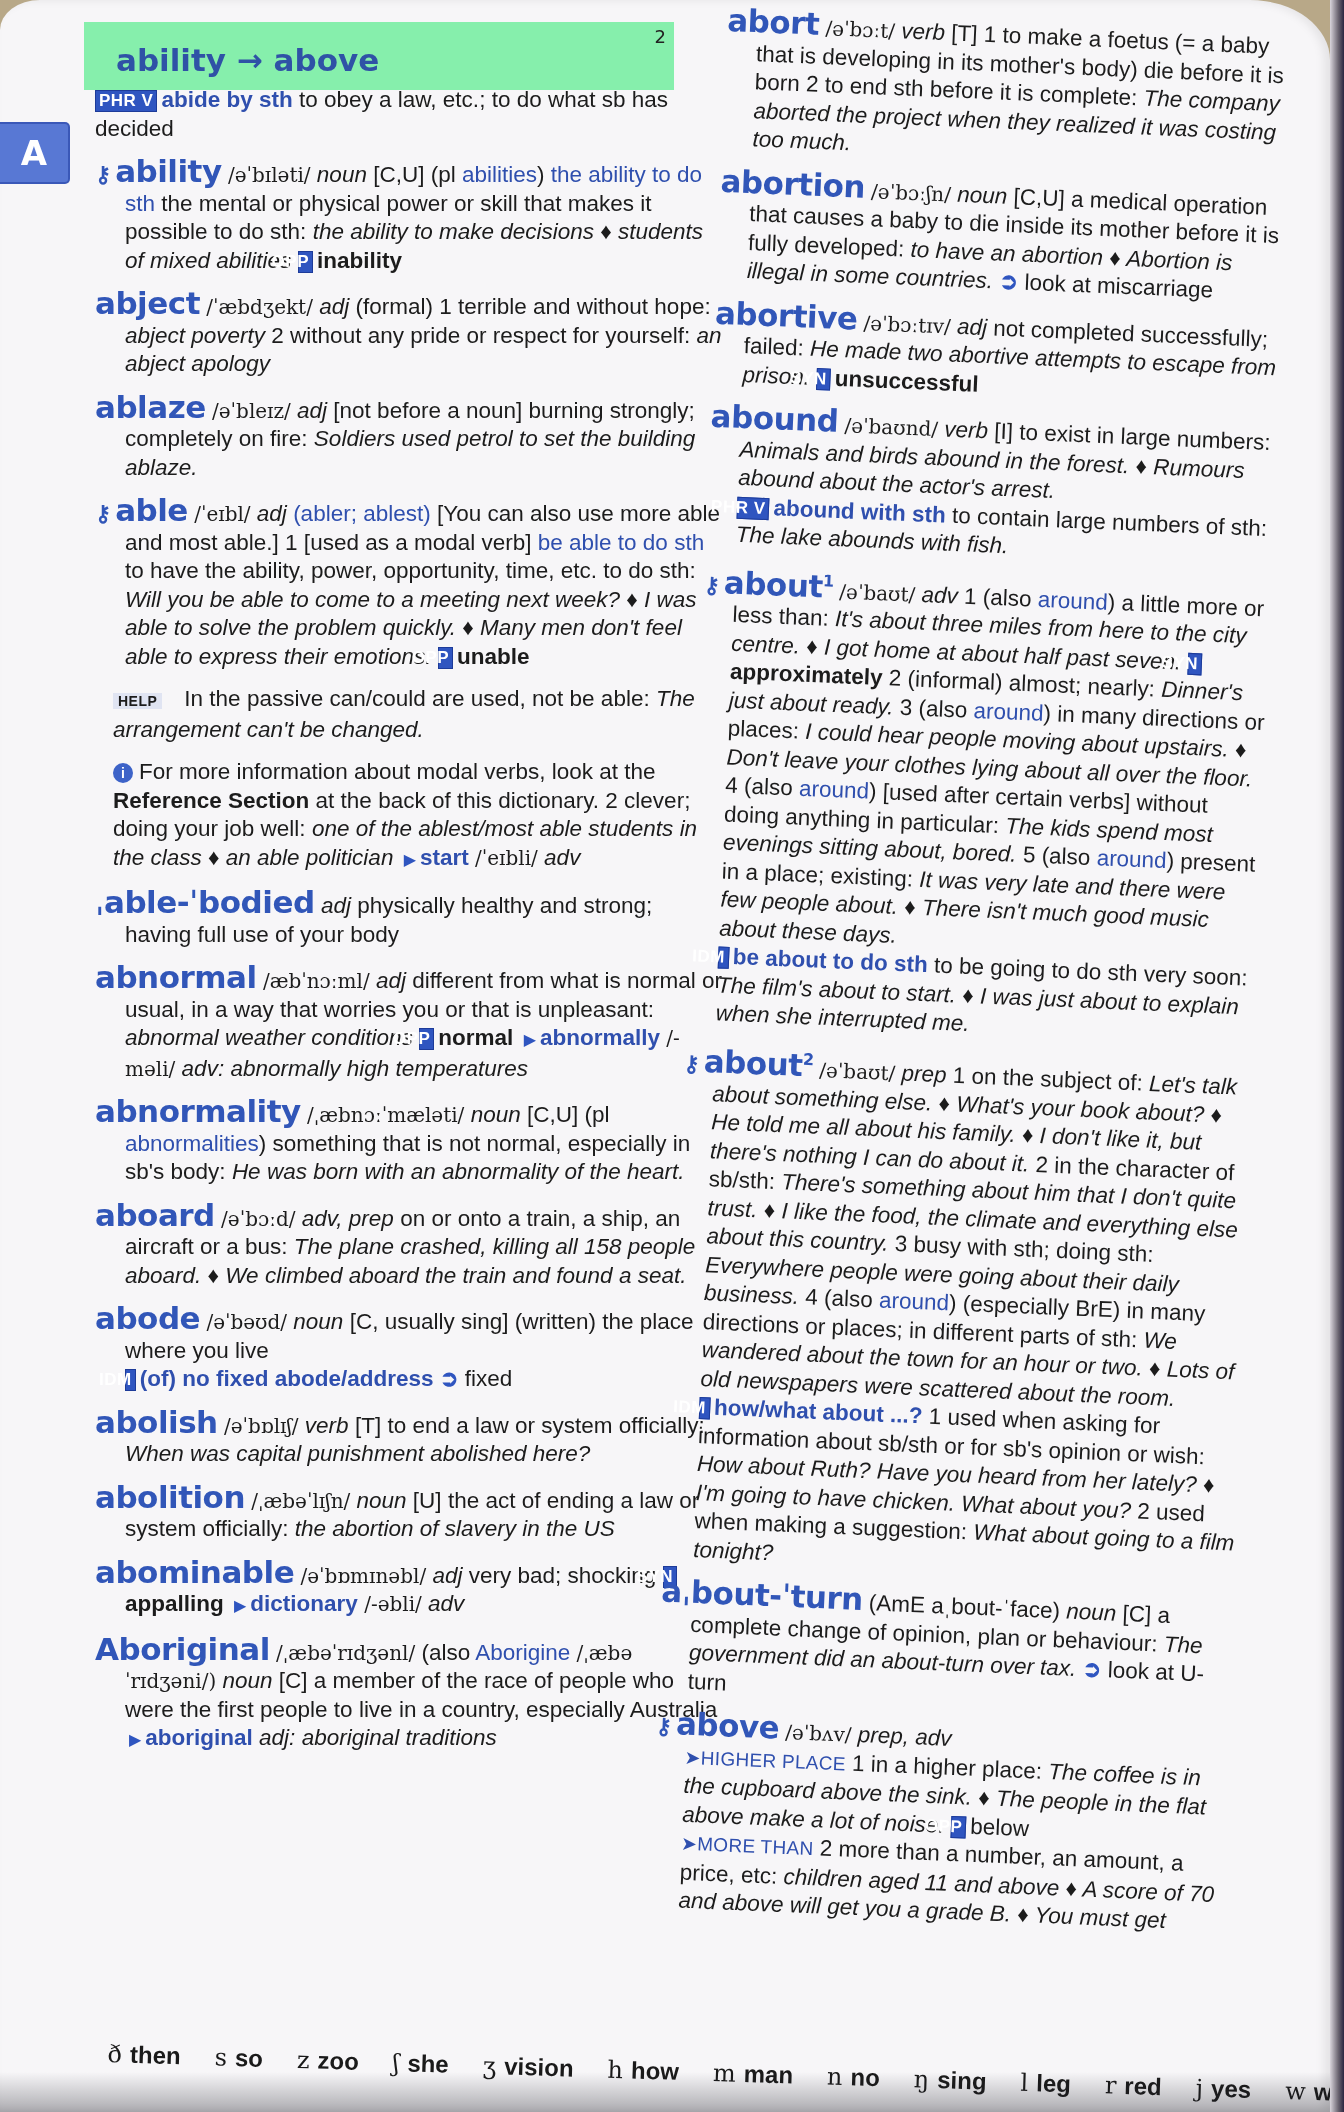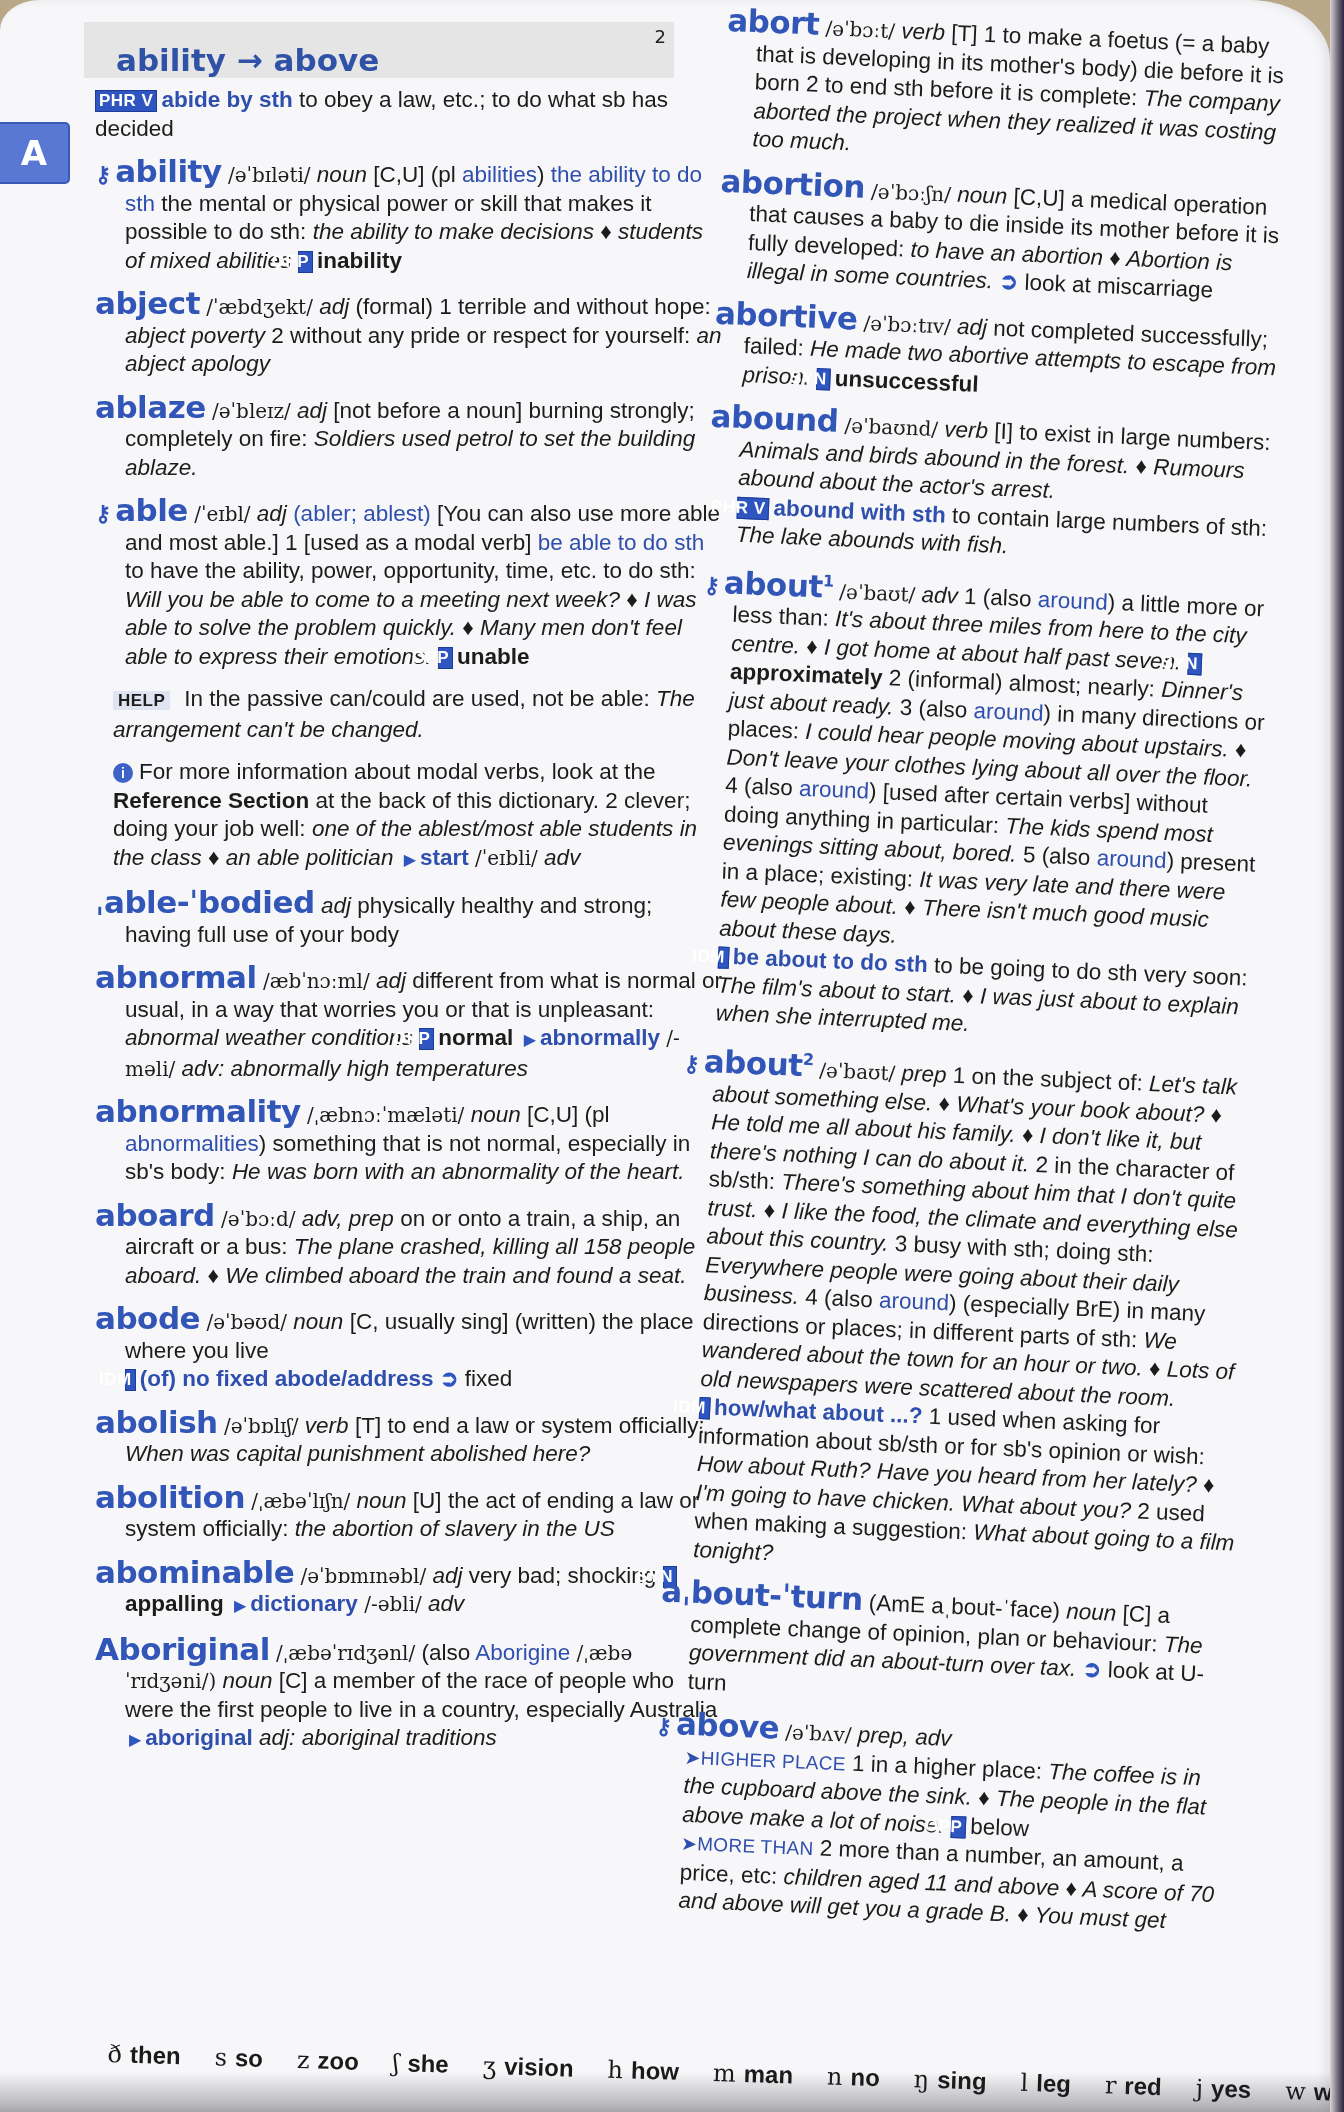--- a/index.html
+++ b/index.html
@@ -1,40 +1,40 @@
 <!DOCTYPE html>
 <html><head>
 <meta charset="utf-8">
 <style>
   html,body{margin:0;padding:0;}
   body{width:1344px;height:2112px;position:relative;overflow:hidden;background:#b8a888;font-family:"DejaVu Sans",sans-serif;color:#1a1a1a;}
   .page{position:absolute;left:0;top:0;width:1330px;height:2112px;background:#f7f6f8;border-top-left-radius:40px 30px;border-top-right-radius:80px 60px;box-shadow:inset -6px 0 10px rgba(0,0,0,0.08);}
   .page-edge{position:absolute;right:0;top:0;width:14px;height:2112px;background:linear-gradient(90deg,#d9d5dc,#6a6470 60%,#2a2540);}
   .bottom-shadow{position:absolute;left:0;right:0;bottom:0;height:40px;background:linear-gradient(180deg,rgba(0,0,0,0),rgba(30,30,40,0.35));}
-  .running-head{position:absolute;left:84px;top:22px;width:590px;height:56px;background:#e5e5e5;text-align:center;}
+  .running-head{position:absolute;left:84px;top:22px;width:590px;height:68px;background:#86efac;text-align:center;}
   .running-head .title{position:absolute;left:32px;top:20px;font-size:31px;font-weight:bold;color:#2f52a6;}
   .running-head .pnum{position:absolute;right:8px;top:4px;font-size:18px;color:#222;}
   .letter-tab{position:absolute;left:0;top:122px;width:68px;height:58px;background:#5878d4;border-radius:0 5px 5px 0;border:2px solid #3a58b8;border-left:none;display:flex;align-items:center;justify-content:center;color:#fff;font-size:34px;font-weight:bold;}
   .col{position:absolute;font-family:"Liberation Sans",sans-serif;font-size:22.5px;line-height:28.5px;color:#1c1c1c;}
   .col.left{left:95px;top:86px;width:628px;}
   .col.right{left:728px;top:6px;width:574px;transform:rotate(2.4deg);transform-origin:0 0;}
   .entry{position:relative;margin-bottom:14px;padding-left:30px;text-indent:-30px;}
   .entry .hw{font-size:31px;font-weight:bold;color:#3156b8;font-family:"DejaVu Sans",sans-serif;letter-spacing:-0.5px;}
   .entry .hw sup{font-size:16px;}
   .key{color:#3156b8;font-weight:bold;font-size:22px;margin-right:4px;}
   .pron{font-family:"DejaVu Serif",serif;font-size:20px;}
   .pos{font-style:italic;}
   .blue{color:#2f4fae;}
   .bold{font-weight:bold;}
   .ex{font-style:italic;}
   .label{display:inline-block;background:#2f55c0;color:#fff;font-weight:bold;font-size:17px;padding:0 3px;line-height:20px;border:1px solid #1d3b99;margin-right:4px;vertical-align:1px;letter-spacing:0.5px;}
   .arrow{color:#2f55c0;font-size:16px;margin:0 4px;}
   .seealso{color:#2f55c0;font-weight:bold;}
   .help{background:transparent;margin:14px 0 14px 18px;}
-  .help .tag{background:#e0e4f2;font-weight:bold;font-size:17px;padding:0 5px;margin-right:14px;letter-spacing:0.5px;}
+  .help .tag{background:#e0e4f2;font-weight:bold;font-size:14px;padding:0 5px;margin-right:22px;letter-spacing:0.5px;}
   .info{margin:10px 0 14px 18px;}
   .info .icon{display:inline-block;width:20px;height:20px;border-radius:50%;background:#3d63c8;color:#fff;font-size:14px;line-height:20px;text-align:center;font-weight:bold;margin-right:6px;vertical-align:1px;}
   .sense-lbl{color:#2f4fae;font-size:19px;letter-spacing:0.3px;}
   .footer{position:absolute;left:108px;top:2040px;width:1230px;font-family:"Liberation Sans",sans-serif;font-size:24px;display:flex;gap:0;transform:rotate(1.8deg);transform-origin:0 0;}
   .footer span.item{margin-right:34px;white-space:nowrap;}
   .footer .sym{font-family:"DejaVu Serif",serif;margin-right:8px;}
   .footer .word{font-weight:bold;}
 </style>
 </head>
 <body>

